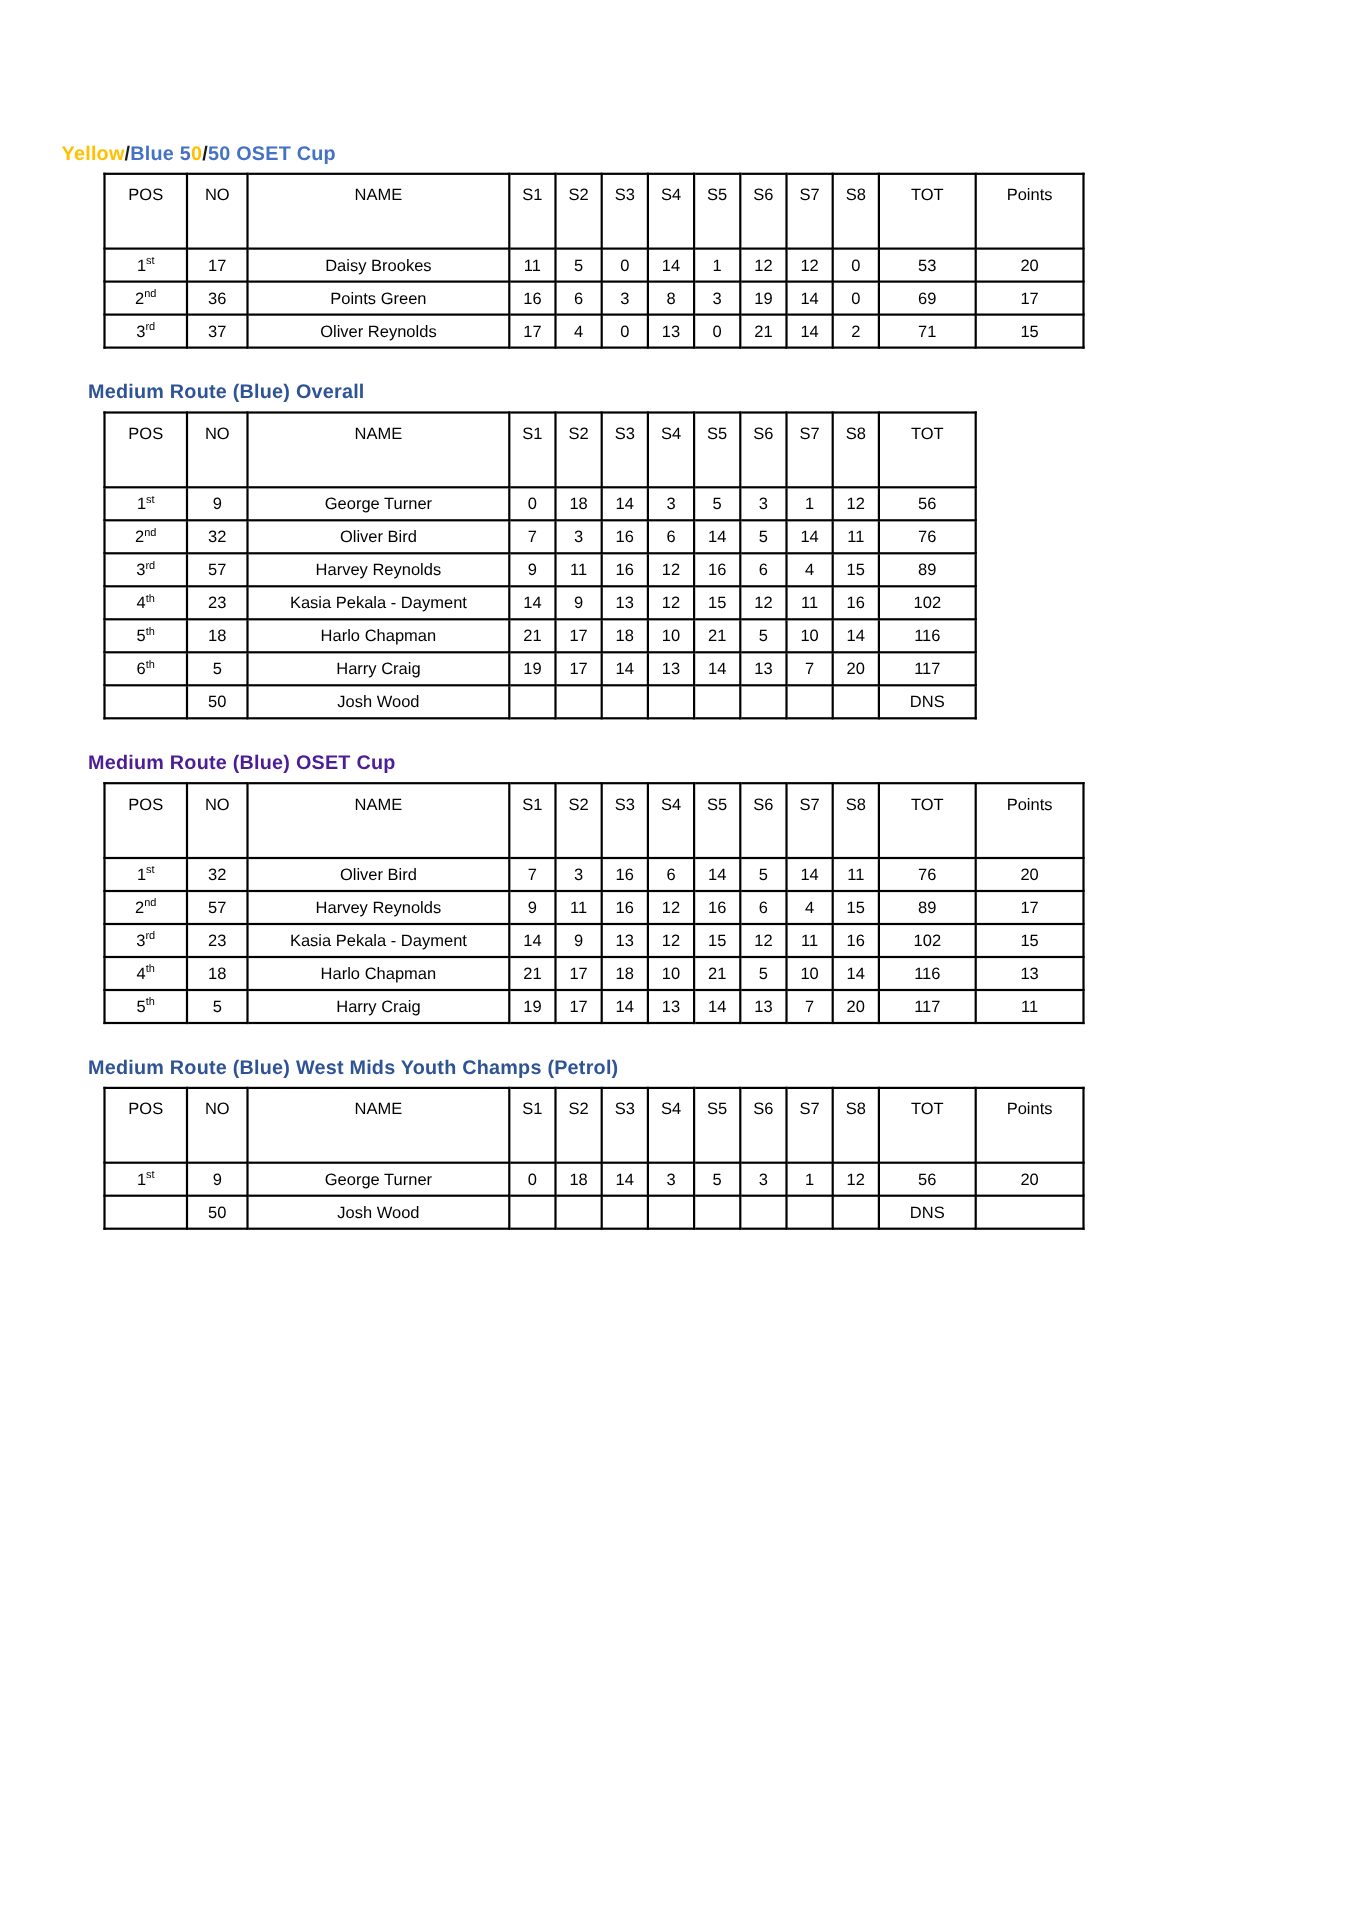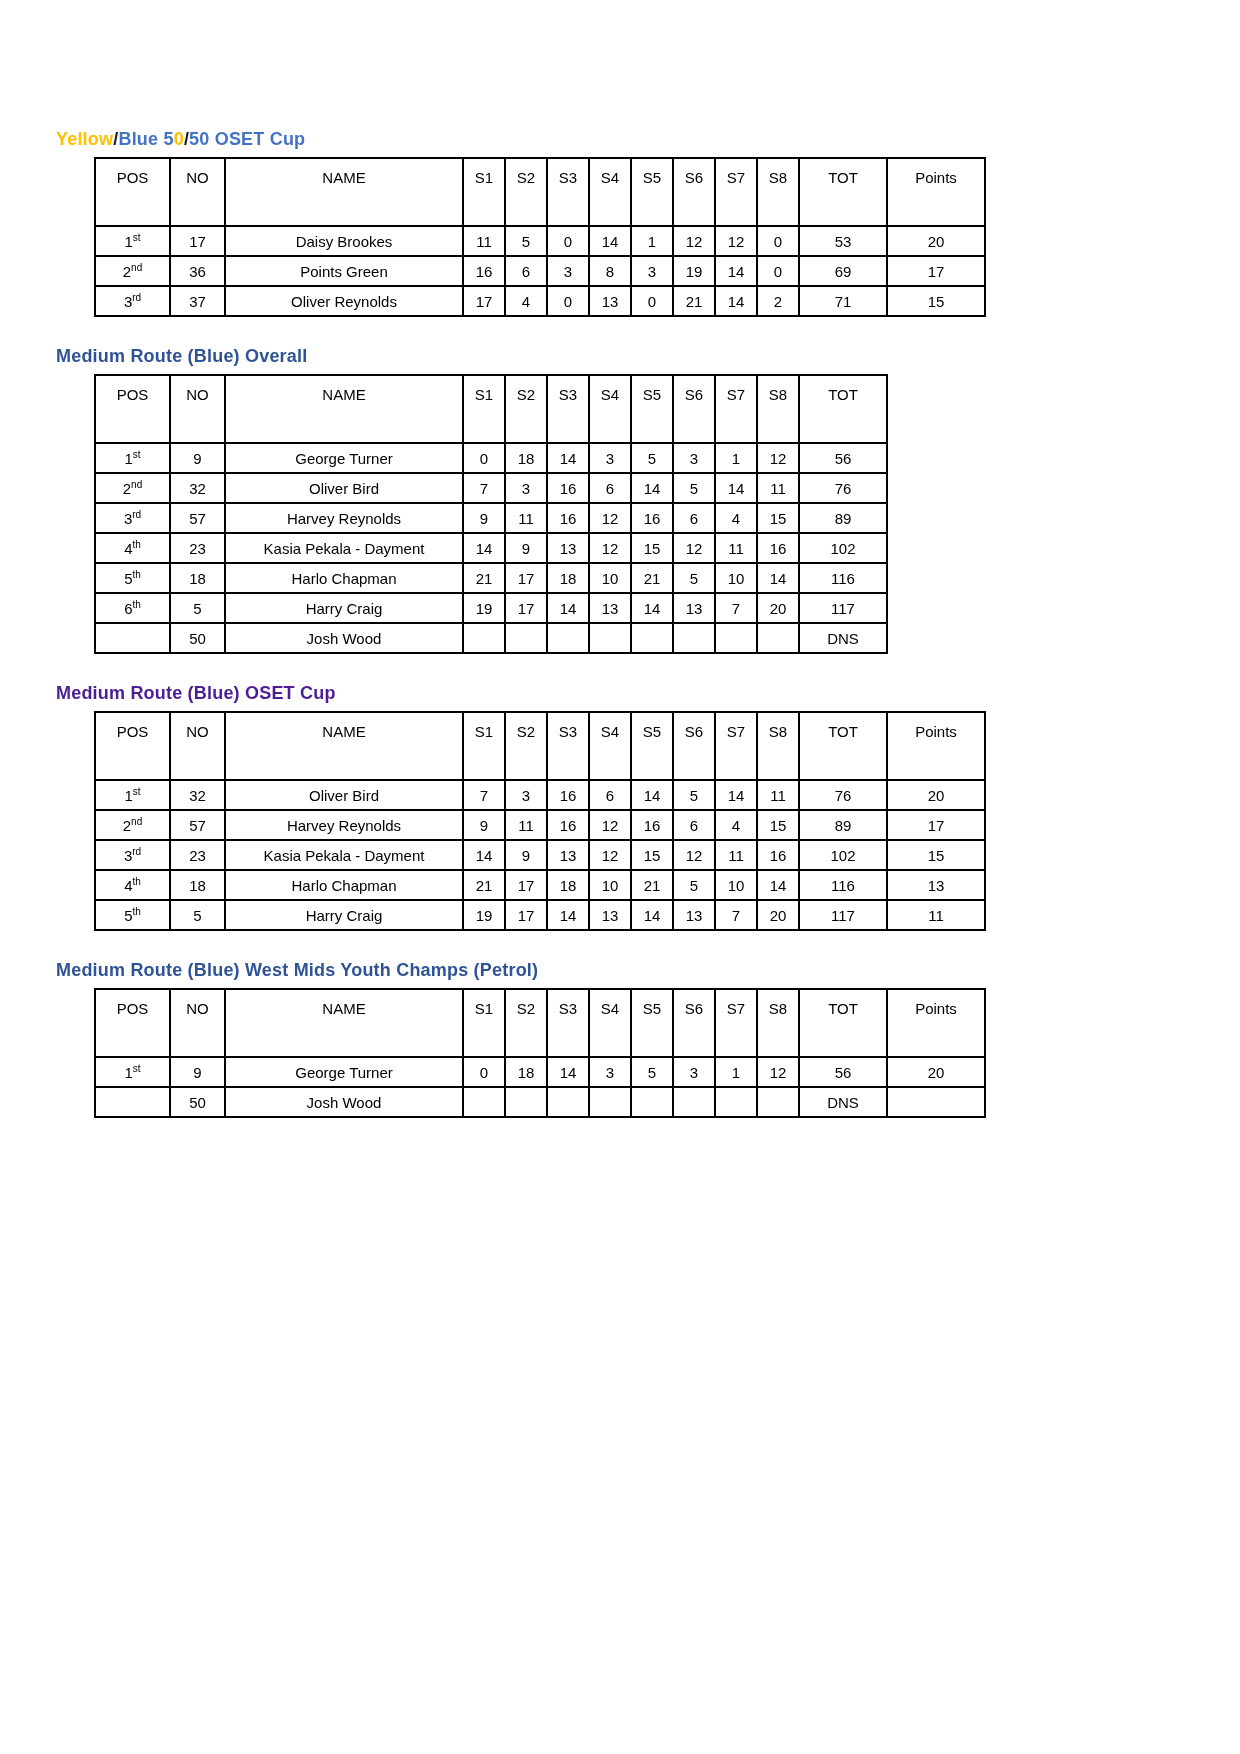--- a/index.html
+++ b/index.html
@@ -18,20 +18,21 @@
     padding: 129px 40px 0 56px;
   }
   .section .heading {
     font-size: 18px;
     font-weight: bold;
     letter-spacing: 0.2px;
     margin: 0 0 7px 0;
   }
   .section:not(:first-child) .heading {
     margin-top: 29px;
+    margin-left: 24px;
   }
   table.results {
     border-collapse: collapse;
     table-layout: fixed;
     margin-left: 38px;
   }
   table.results th,
   table.results td {
     border: 2px solid #000000;
     text-align: center;

